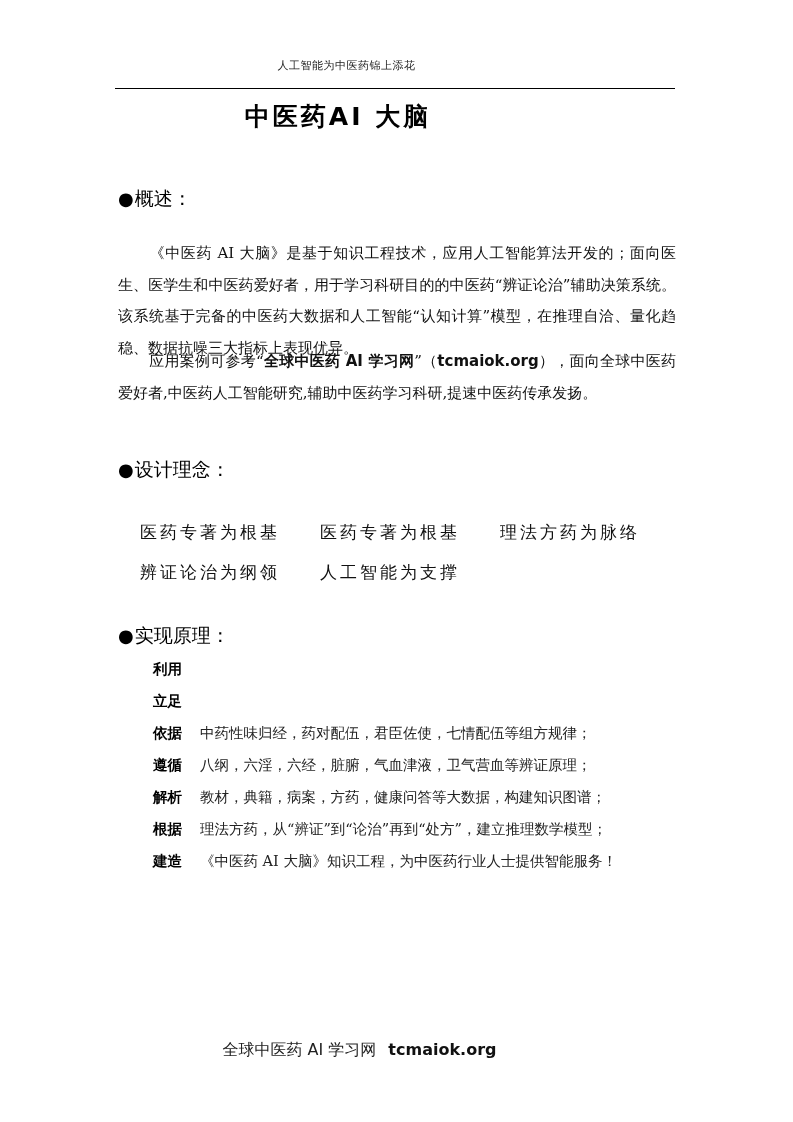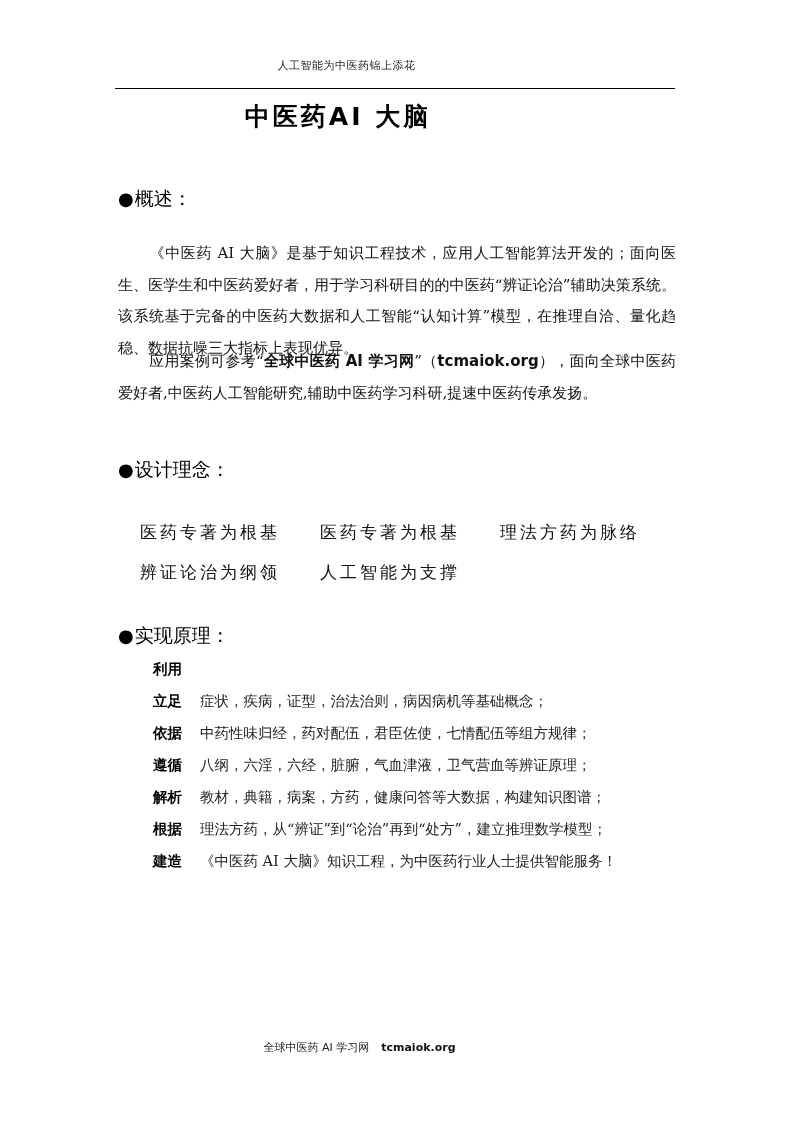--- a/index.html
+++ b/index.html
@@ -45,21 +45,21 @@
     display: flex; align-items: baseline; height: 32px;
     font-size: 14.5px;
   }
   .principle-key {
     font-family: "DejaVu Sans", sans-serif; font-weight: bold;
     width: 47px; flex: 0 0 47px; color: #000; font-size: 14.5px;
   }
   .principle-value { color: #222; white-space: nowrap; }
   .footer {
     position: absolute; top: 1040px; left: 0; width: 719px; text-align: center;
-    font-family: "DejaVu Sans", sans-serif; font-size: 11px; color: #222;
+    font-family: "DejaVu Sans", sans-serif; font-size: 16px; color: #222;
   }
   .footer .site { font-weight: bold; margin-left: 12px; color: #111; }
 </style>
 </head>
 <body>
 
 <div class="header-text">人工智能为中医药锦上添花</div>
 <div class="header-rule"></div>
 
 <div class="doc-title">中医药AI 大脑</div>
@@ -87,21 +87,20 @@
 
 <div class="section-heading" style="top:623px;">
   <span class="bullet">●</span><span>实现原理：</span>
 </div>
 <div class="principle-list">
   <div class="principle-row">
     <span class="principle-key">利用</span>
   </div>
   <div class="principle-row">
     <span class="principle-key">立足</span>
-    <span class="principle-value">症状，疾病，证型，治法治则，病因病机等基础概念；</span>
   </div>
   <div class="principle-row">
     <span class="principle-key">依据</span>
     <span class="principle-value">中药性味归经，药对配伍，君臣佐使，七情配伍等组方规律；</span>
   </div>
   <div class="principle-row">
     <span class="principle-key">遵循</span>
     <span class="principle-value">八纲，六淫，六经，脏腑，气血津液，卫气营血等辨证原理；</span>
   </div>
   <div class="principle-row">

